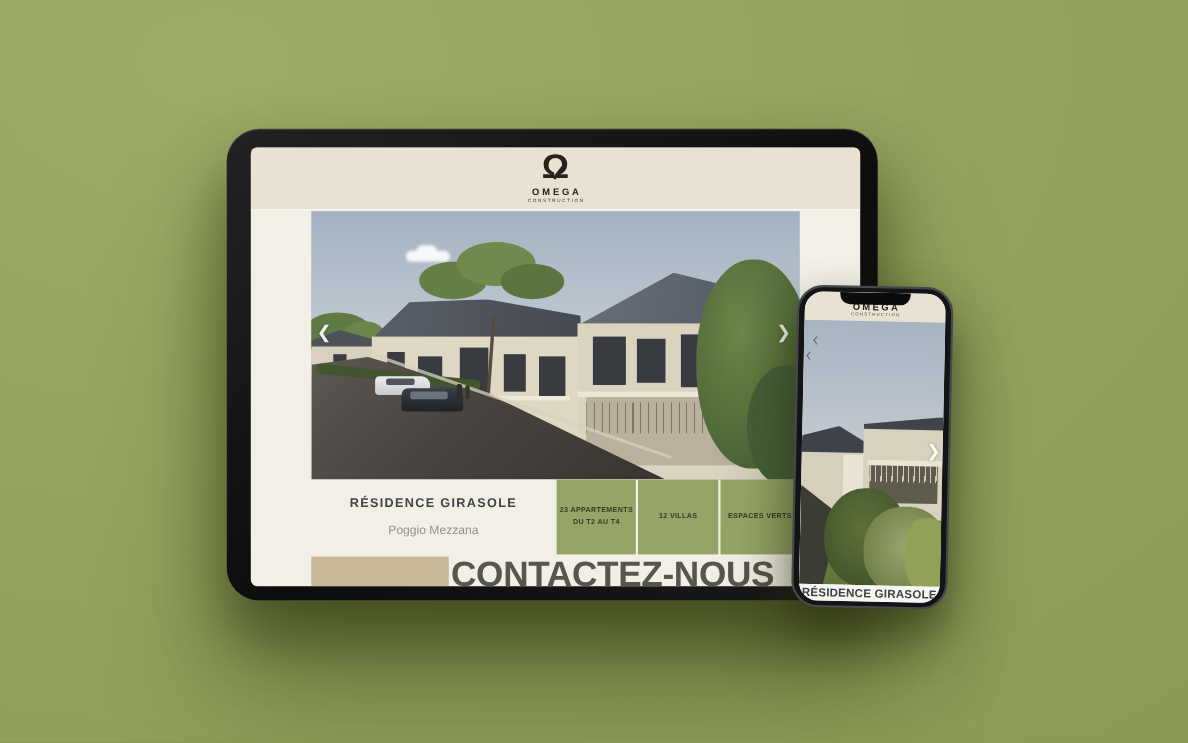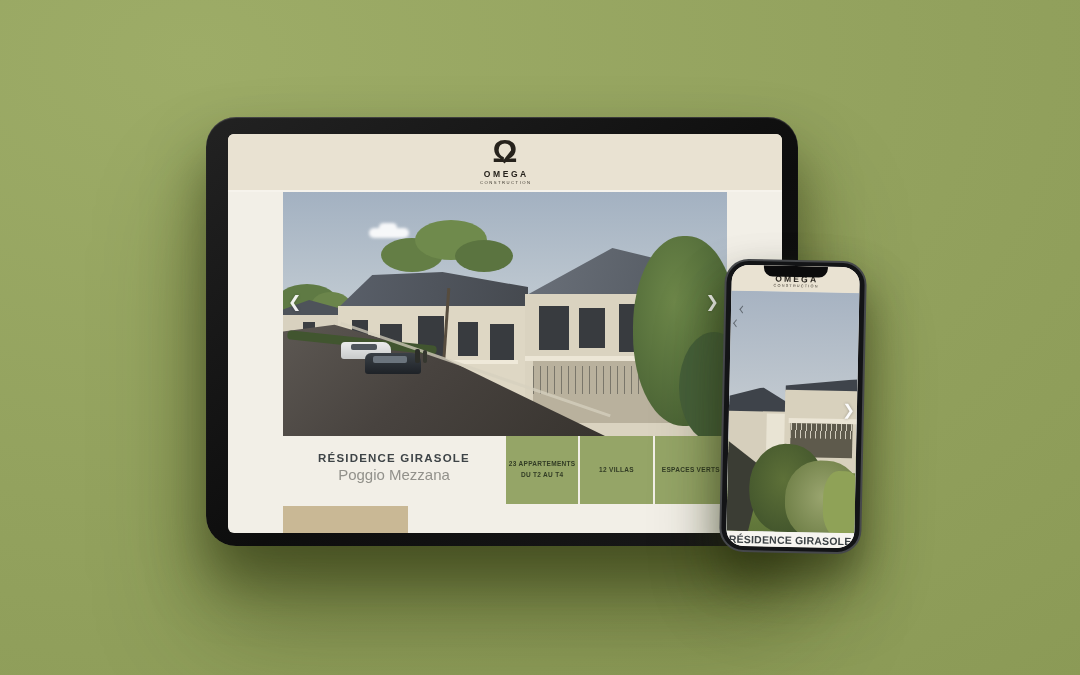--- a/index.html
+++ b/index.html
@@ -79,21 +79,21 @@
   .carousel-btn { position:absolute; top:100px; z-index:10; background:none; border:none;
     color:rgba(255,255,255,.92); font-size:16px; font-weight:bold; line-height:16px;
     cursor:pointer; padding:2px; font-family:"DejaVu Sans",sans-serif;
     text-shadow:0 0 3px rgba(0,0,0,.25); }
   .carousel-btn.prev { left:3px; }
   .carousel-btn.next { right:6px; }
 
   .info-row { position:absolute; left:55px; top:302px; width:444px; height:68px; }
   .project { position:absolute; left:0; top:0; width:222px; height:68px; text-align:center; }
   .project-title { margin-top:16px; font-size:11.5px; font-weight:bold; letter-spacing:1.2px; color:#3e4447; }
-  .project-location { margin-top:2px; font-size:15px; color:#92918b; }
+  .project-location { margin-top:12px; font-size:11px; color:#92918b; }
   .features { position:absolute; left:223px; top:0; width:221px; height:68px; display:flex; gap:2px; }
   .feature { flex:1; background:#95a567; color:#323c25; display:flex; flex-direction:column;
     justify-content:center; align-items:center; text-align:center;
     font-size:6.5px; font-weight:bold; letter-spacing:.3px; line-height:1.65; }
 
   .cta-row { position:absolute; left:0; top:370px; width:554px; height:29px; overflow:hidden; }
   .beige-block { position:absolute; left:55px; top:2px; width:125px; height:27px; background:#c9b895; }
   .cta-text { position:absolute; left:182px; top:0; font-size:32px; font-weight:bold;
     letter-spacing:-.3px; color:#57554c; white-space:nowrap; cursor:pointer; }
 
@@ -227,20 +227,21 @@
             <span>12 VILLAS</span>
           </div>
           <div class="feature">
             <span>ESPACES VERTS</span>
           </div>
         </div>
       </div>
 
       <div class="cta-row">
         <div class="beige-block"></div>
+        <div class="cta-text">CONTACTEZ-NOUS</div>
       </div>
 
     </div>
   </div>
 
   <div class="phone">
     <div class="phone-screen">
       <div class="notch"></div>
       <div class="phone-header">
         <div class="phone-logo-name">OMEGA</div>

